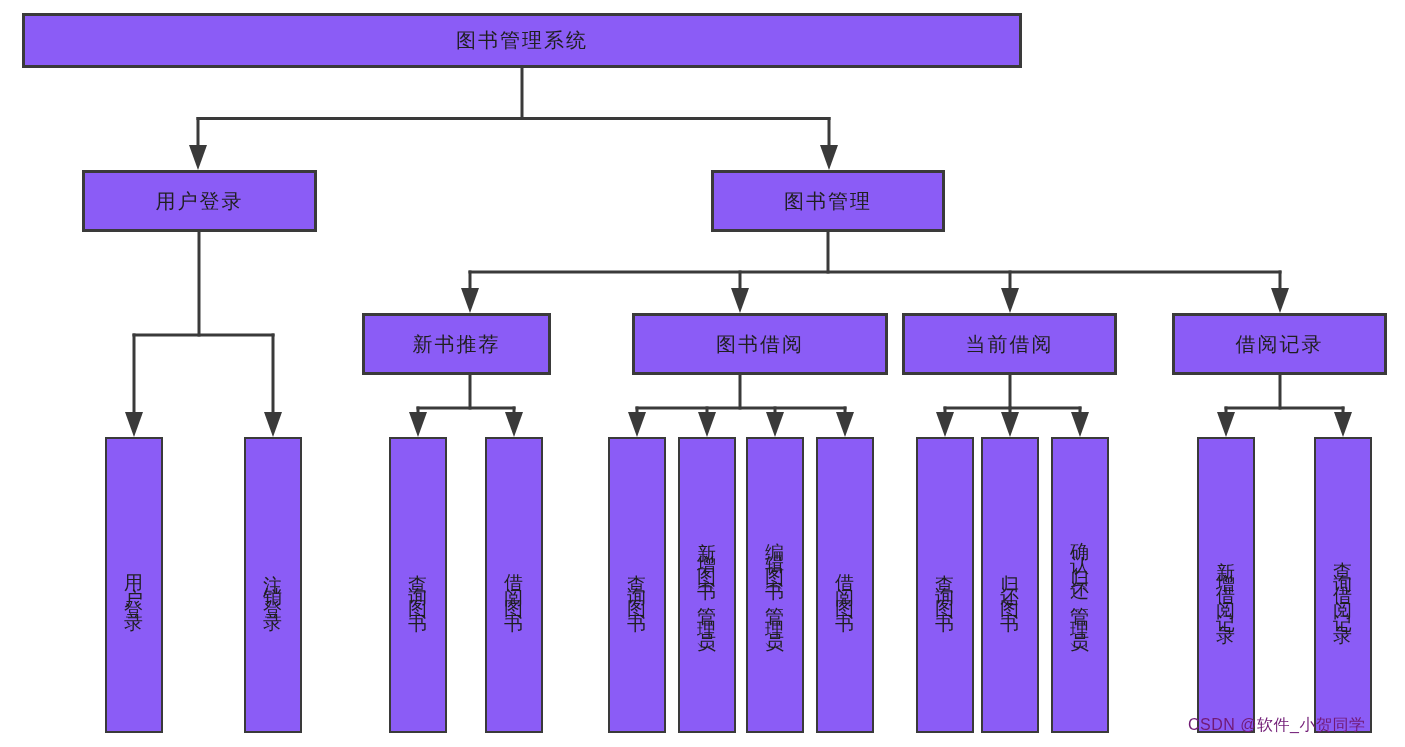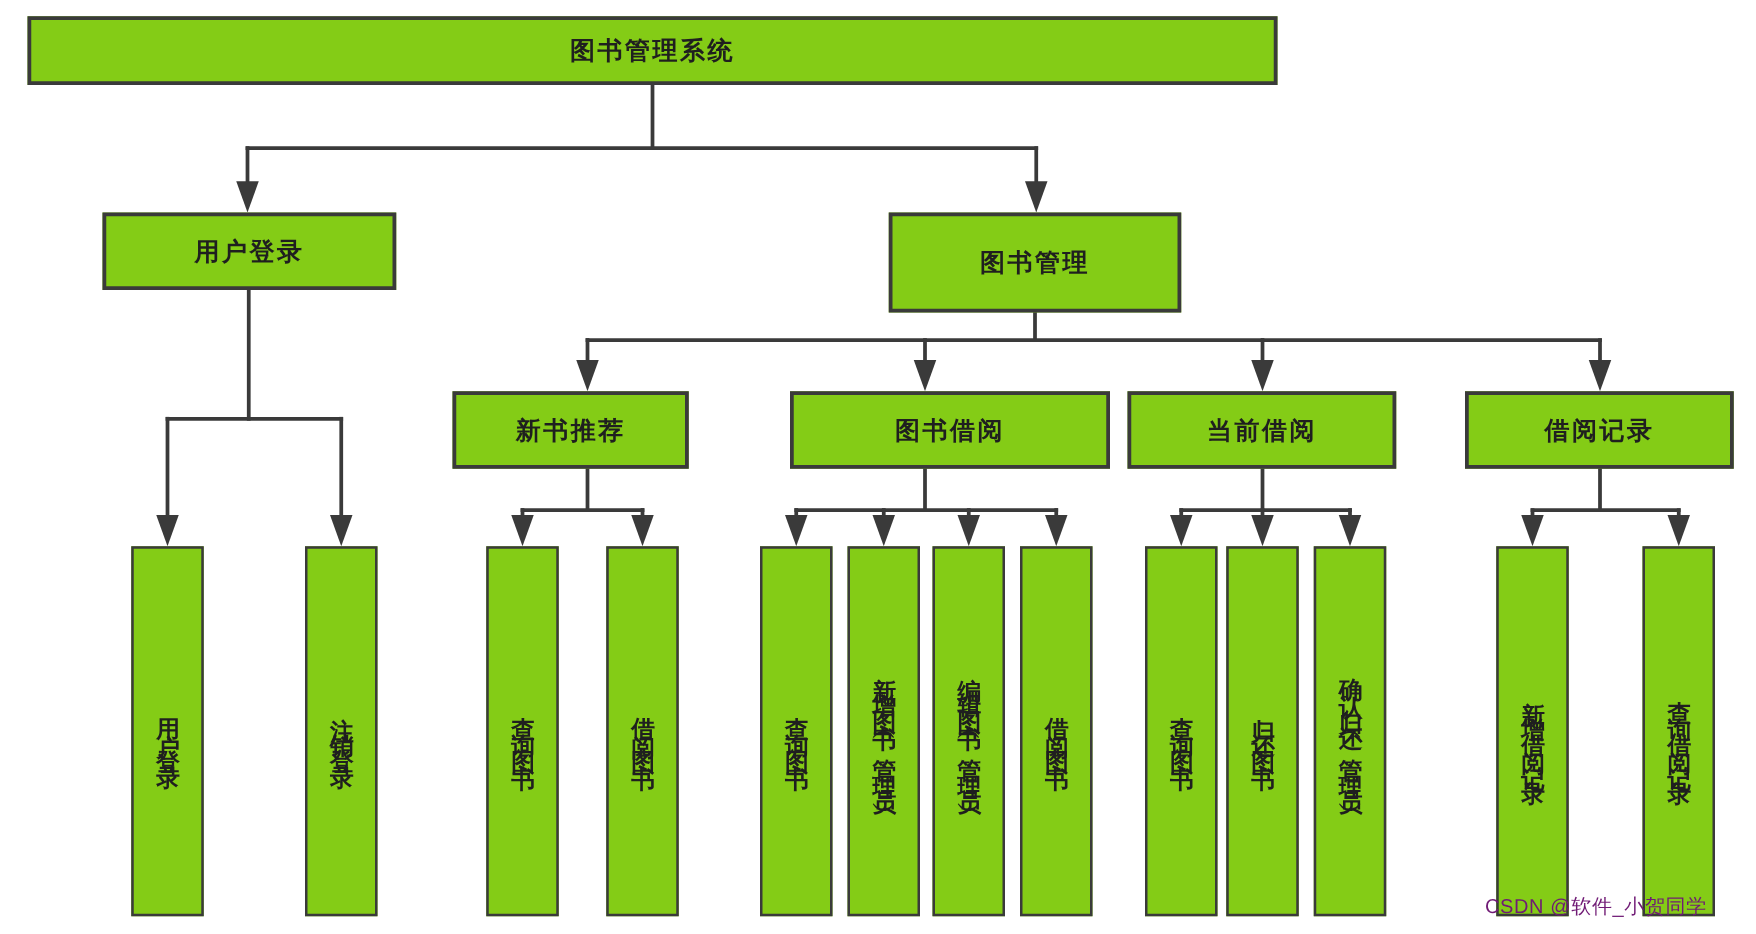--- a/index.html
+++ b/index.html
@@ -11,28 +11,27 @@
     font-family: "Liberation Sans", "DejaVu Sans", sans-serif;
     overflow: hidden;
   }
   #connectors {
     position: absolute;
     left: 0; top: 0;
     width: 1405px; height: 747px;
   }
   .box {
     position: absolute;
-    background: #84cc16;
+    background: #8b5cf6;
     border: 3px solid #3a3a3a;
     box-sizing: border-box;
     display: flex;
     align-items: center;
     justify-content: center;
     color: #1f1f1f;
-    font-weight: bold;
   }
   .box.h span {
     font-size: 20px;
     letter-spacing: 2px;
     white-space: nowrap;
   }
   .box.v {
     border-width: 2px;
   }
   .box.v span {
@@ -129,21 +128,21 @@
     </g>
   </svg>
 
   <div class="box h" style="left:22px; top:13px; width:1000px; height:55px;">
     <span>图书管理系统</span>
   </div>
 
   <div class="box h" style="left:82px; top:170px; width:235px; height:62px;">
     <span>用户登录</span>
   </div>
-  <div class="box h" style="left:711px; top:170px; width:234px; height:80px;">
+  <div class="box h" style="left:711px; top:170px; width:234px; height:62px;">
     <span>图书管理</span>
   </div>
 
   <div class="box h" style="left:362px; top:313px; width:189px; height:62px;">
     <span>新书推荐</span>
   </div>
   <div class="box h" style="left:632px; top:313px; width:256px; height:62px;">
     <span>图书借阅</span>
   </div>
   <div class="box h" style="left:902px; top:313px; width:215px; height:62px;">

